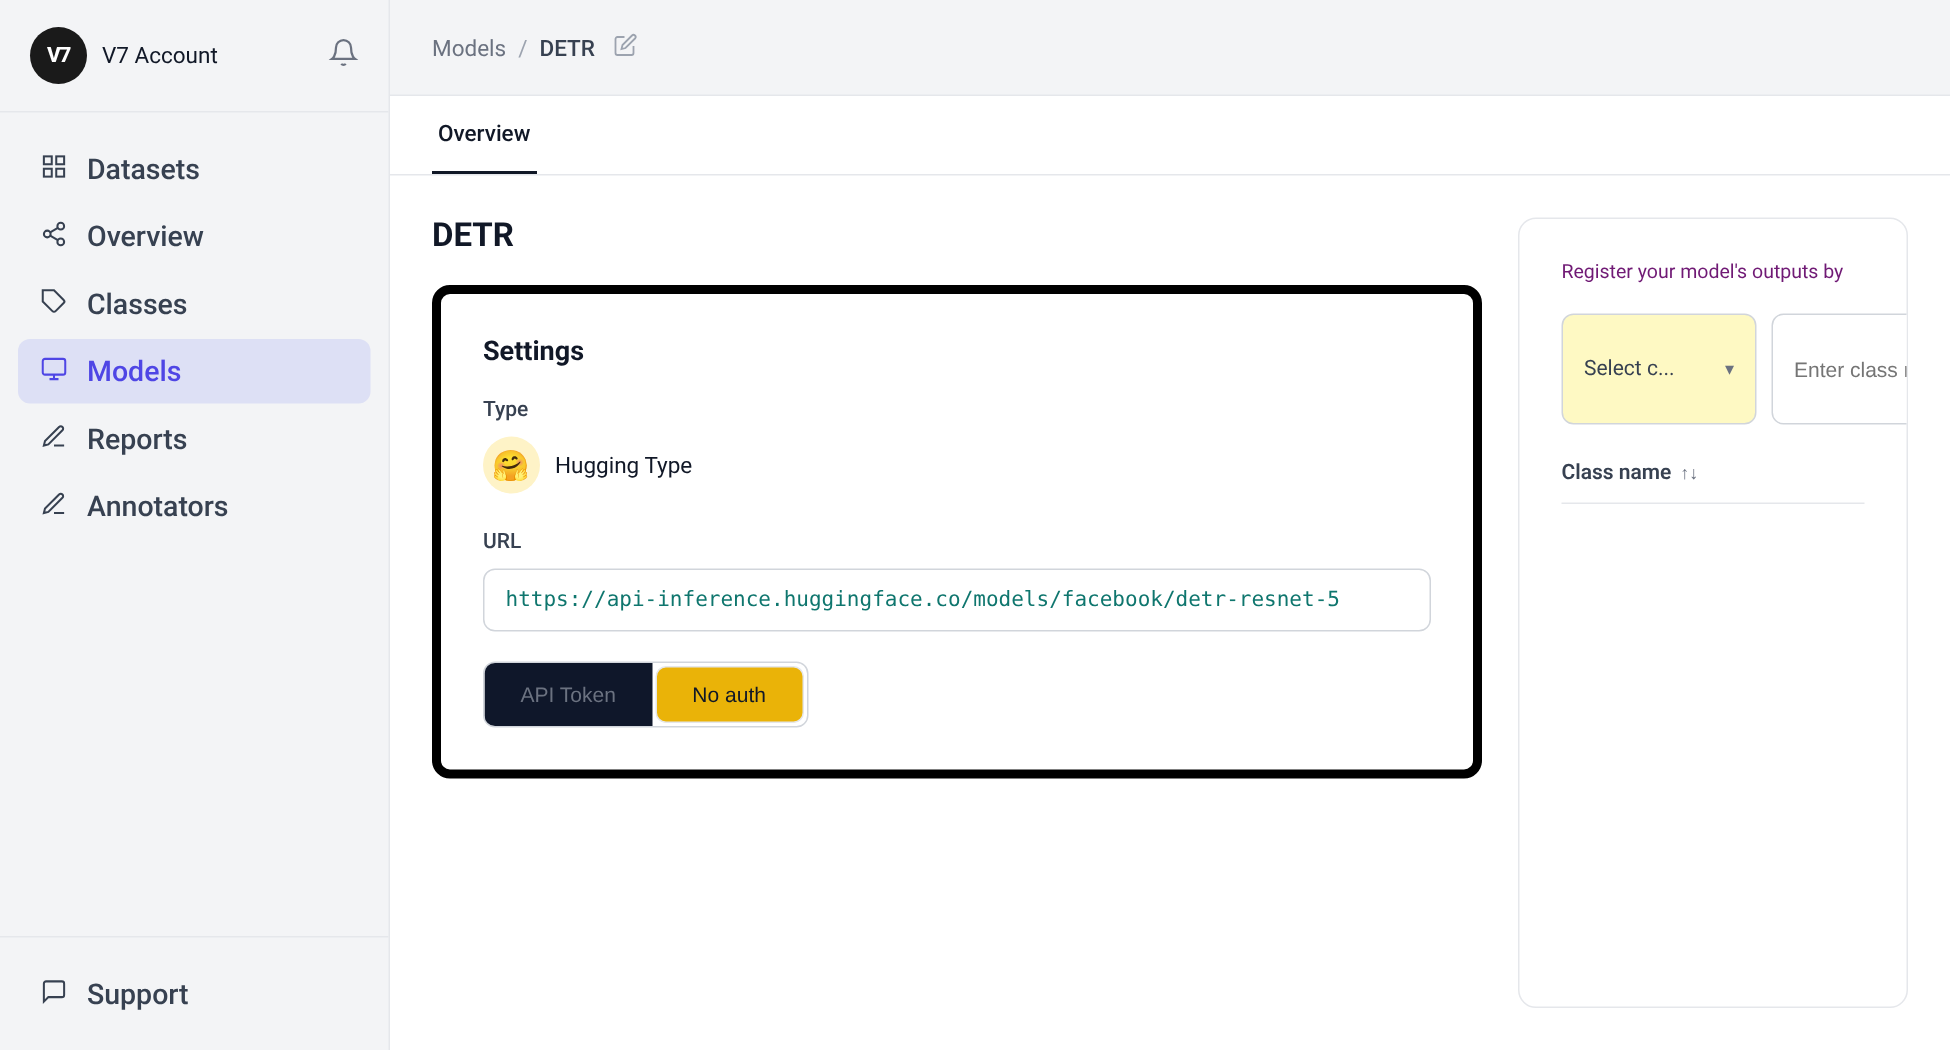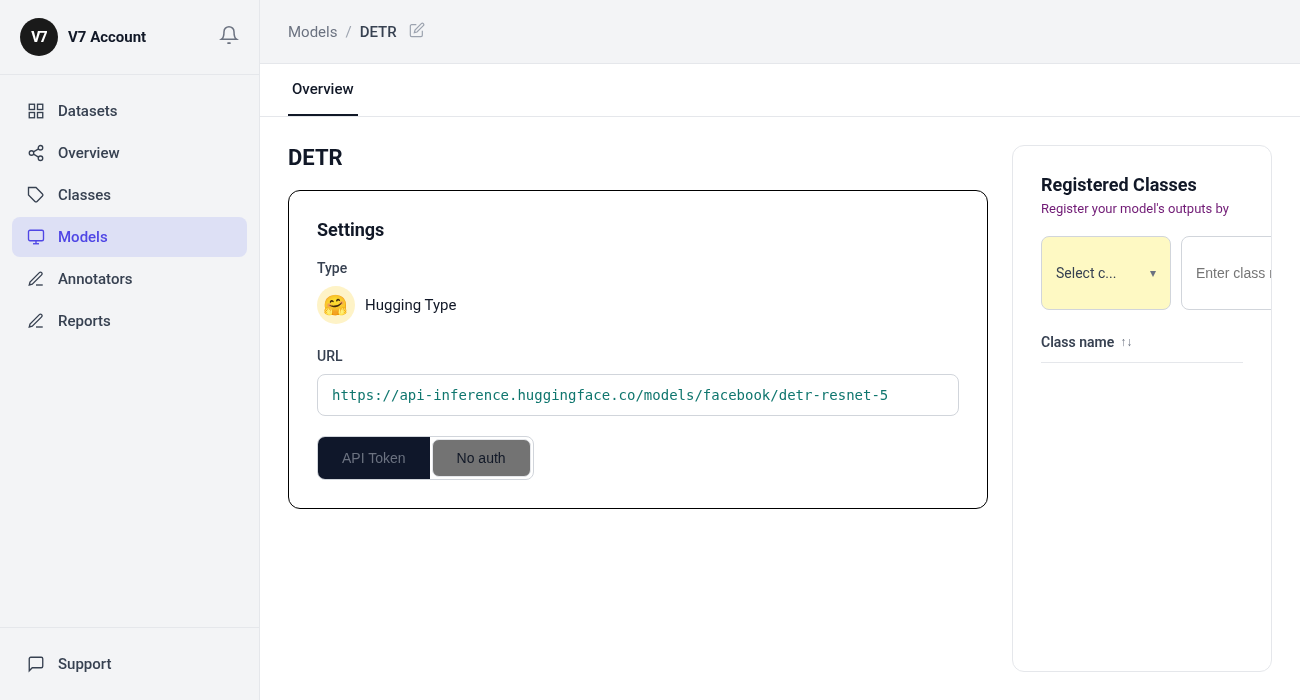--- a/index.html
+++ b/index.html
@@ -41,48 +41,48 @@
       align-items: center;
       justify-content: center;
       color: white;
       font-weight: 800;
       font-size: 14px;
       letter-spacing: -1px;
     }
 
     .account-name {
       font-size: 15px;
-      font-weight: 700;
+      font-weight: 400;
       color: #111827;
     }
 
     .bell-icon-wrap {
       margin-left: auto;
       color: #6b7280;
       cursor: pointer;
       font-size: 18px;
     }
 
     .sidebar-nav {
       flex: 1;
       padding: 16px 12px;
       display: flex;
       flex-direction: column;
       gap: 2px;
     }
 
     .nav-item {
       display: flex;
-      align-items: center;
+      align-items: flex-start;
       gap: 12px;
       padding: 10px 14px;
       border-radius: 8px;
       cursor: pointer;
       color: #374151;
-      font-size: 15px;
+      font-size: 19px;
       font-weight: 500;
       transition: background 0.15s;
     }
 
     .nav-item.active {
       background: #dde0f5;
       color: #4f46e5;
     }
 
     .nav-item .nav-icon {
@@ -186,21 +186,21 @@
     .page-title {
       font-size: 22px;
       font-weight: 700;
       color: #111827;
       margin-bottom: 20px;
     }
 
     
     .settings-card {
       background: white;
-      border: 1px solid #000000;
+      border: 6px solid #000000;
       border-radius: 12px;
       padding: 28px;
       width: 700px;
       min-width: 700px;
     }
 
     .card-section-title {
       font-size: 18px;
       font-weight: 700;
       color: #111827;
@@ -263,21 +263,21 @@
       padding: 10px 24px;
       font-size: 14px;
       cursor: pointer;
       border: none;
       background: #0f172a;
       color: #6b7280;
       font-weight: 500;
     }
 
     .auth-btn.active {
-      background: #737373;
+      background: #eab308;
       color: #111827;
       border: 1px solid #e5e7eb;
       border-radius: 7px;
       margin: 2px;
     }
 
     
     .right-panel {
       flex: 1;
       background: white;
@@ -425,31 +425,31 @@
       <span>Models</span>
     </div>
 
     <div class="nav-item">
       <span class="nav-icon">
         <svg width="18" height="18" viewBox="0 0 24 24" fill="none" stroke="currentColor" stroke-width="1.8">
           <path d="M12 20h9"></path>
             <path d="M16.5 3.5a2.121 2.121 0 0 1 3 3L7 19l-4 1 1-4L16.5 3.5z"></path>
         </svg>
       </span>
-      <span>Annotators</span>
+      <span>Reports</span>
     </div>
 
     <div class="nav-item">
       <span class="nav-icon">
         <svg width="18" height="18" viewBox="0 0 24 24" fill="none" stroke="currentColor" stroke-width="1.8">
           <path d="M12 20h9"></path>
             <path d="M16.5 3.5a2.121 2.121 0 0 1 3 3L7 19l-4 1 1-4L16.5 3.5z"></path>
         </svg>
       </span>
-      <span>Reports</span>
+      <span>Annotators</span>
     </div>
   </nav>
 
   <div class="sidebar-footer">
     <div class="nav-item">
       <span class="nav-icon">
         <svg width="18" height="18" viewBox="0 0 24 24" fill="none" stroke="currentColor" stroke-width="1.8">
           <path d="M21 15a2 2 0 0 1-2 2H7l-4 4V5a2 2 0 0 1 2-2h14a2 2 0 0 1 2 2z"></path>
         </svg>
       </span>
@@ -497,21 +497,20 @@
           <input class="url-input" type="text" value="https://api-inference.huggingface.co/models/facebook/detr-resnet-5" style="">
 
           <div class="auth-toggle">
             <button class="auth-btn">API Token</button>
             <button class="auth-btn active">No auth</button>
           </div>
         </div>
       </div>
 
       <div class="right-panel">
-        <div class="panel-title">Registered Classes</div>
         <div class="panel-subtitle">Register your model's outputs by</div>
 
         <div class="class-input-row">
           <div class="select-dropdown">
             <span>Select c...</span>
             <span class="chevron">▾</span>
           </div>
           <input class="class-text-input" type="text" placeholder="Enter class n..." style="">
         </div>
 

